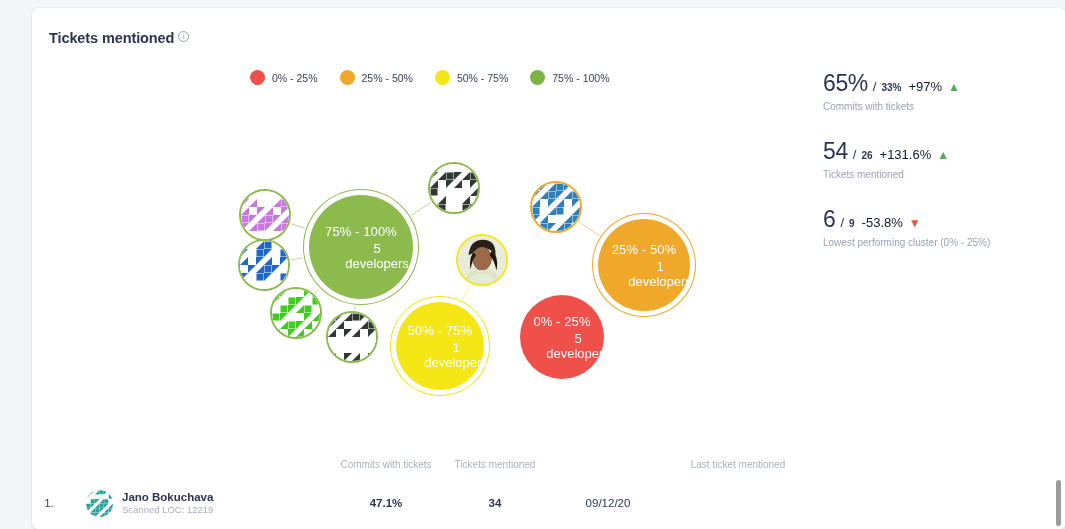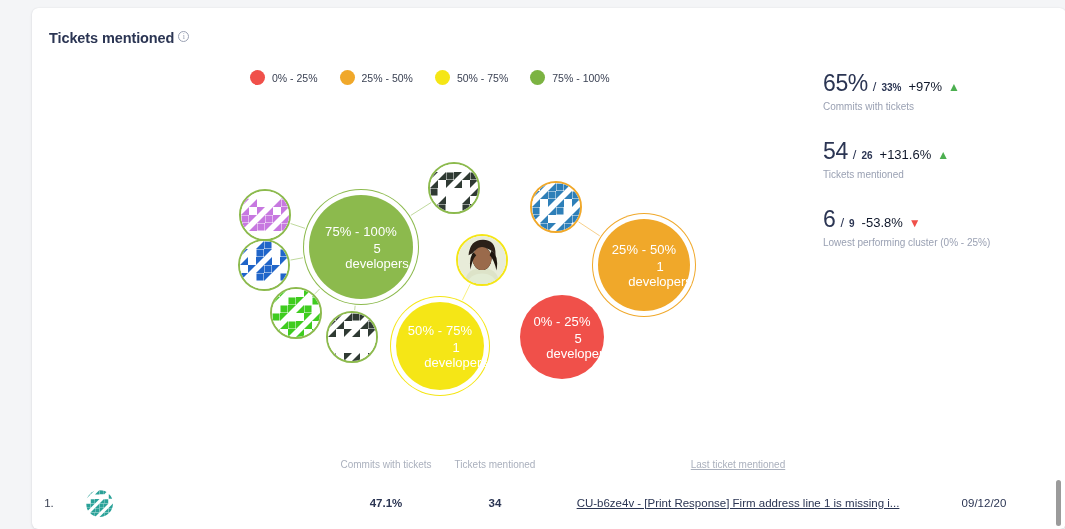--- a/index.html
+++ b/index.html
@@ -82,21 +82,21 @@
     position: absolute; left: 0; width: 1010px;
     display: flex; align-items: center;
   }
   .thead { top: 0; height: 32px; }
   .trow  { top: 32px; height: 44px; }
 
   .col-rank  { width: 34px;  text-align: center; }
   .col-dev   { width: 266px; }
   .col-cwt   { width: 108px; text-align: center; }
   .col-tm    { width: 110px; text-align: center; }
-  .col-ltm   { width: 376px; text-align: center; text-decoration: underline; }
+  .col-ltm   { width: 376px; text-align: center; }
   .col-date  { width: 116px; text-align: center; }
 
   .th { font-size: 10px; color: #aab0bd; line-height: 12px; }
   .td { font-size: 11.5px; color: #2b3553; font-weight: bold; }
   .td-plain { font-size: 11.5px; color: #2b3553; font-weight: normal; }
 
   .rank-num { font-size: 11.5px; color: #3b4254; }
   .dev-cell { display: flex; align-items: center; gap: 9px; padding-left: 20px; }
   .dev-avatar {
     width: 27px; height: 27px; border-radius: 50%;
@@ -410,23 +410,26 @@
                 <rect x="34.333333333333336" y="67.66666666666667" width="14.666666666666668" height="14.666666666666668" fill="#2aa198"></rect>
                 <polygon points="50,66.66666666666667 66.66666666666667,66.66666666666667 50,83.33333333333334" fill="#2aa198"></polygon>
                 <polygon points="16.666666666666668,83.33333333333334 16.666666666666668,100.00000000000001 0,100.00000000000001" fill="#2aa198"></polygon>
                 <polygon points="83.33333333333334,83.33333333333334 100.00000000000001,83.33333333333334 83.33333333333334,100.00000000000001" fill="#2aa198"></polygon>
                 <rect x="17.666666666666668" y="84.33333333333334" width="14.666666666666668" height="14.666666666666668" fill="#2aa198"></rect>
                 <rect x="67.66666666666667" y="84.33333333333334" width="14.666666666666668" height="14.666666666666668" fill="#2aa198"></rect>
                 <polygon points="33.333333333333336,83.33333333333334 50,83.33333333333334 33.333333333333336,100.00000000000001" fill="#2aa198"></polygon>
                 <polygon points="66.66666666666667,83.33333333333334 66.66666666666667,100.00000000000001 50,100.00000000000001" fill="#2aa198"></polygon>
               </svg>
             </span>
+          <span>
+            <div class="dev-name">Jano Bokuchava</div>
+            <div class="dev-sub">Scanned LOC: 12219</div>
+          </span>
         </div>
       </div>
       <div class="col-cwt td">47.1%</div>
       <div class="col-tm td">34</div>
-      <div class="col-ltm td-plain">CU-b6ze4v - [Print Response] Firm address line 1 is missing i...</div>
       <div class="col-date td-plain">09/12/20</div>
     </div>
   </div>
 
   <div id="scrollbar"></div>
 </div>
 
 </body></html>

